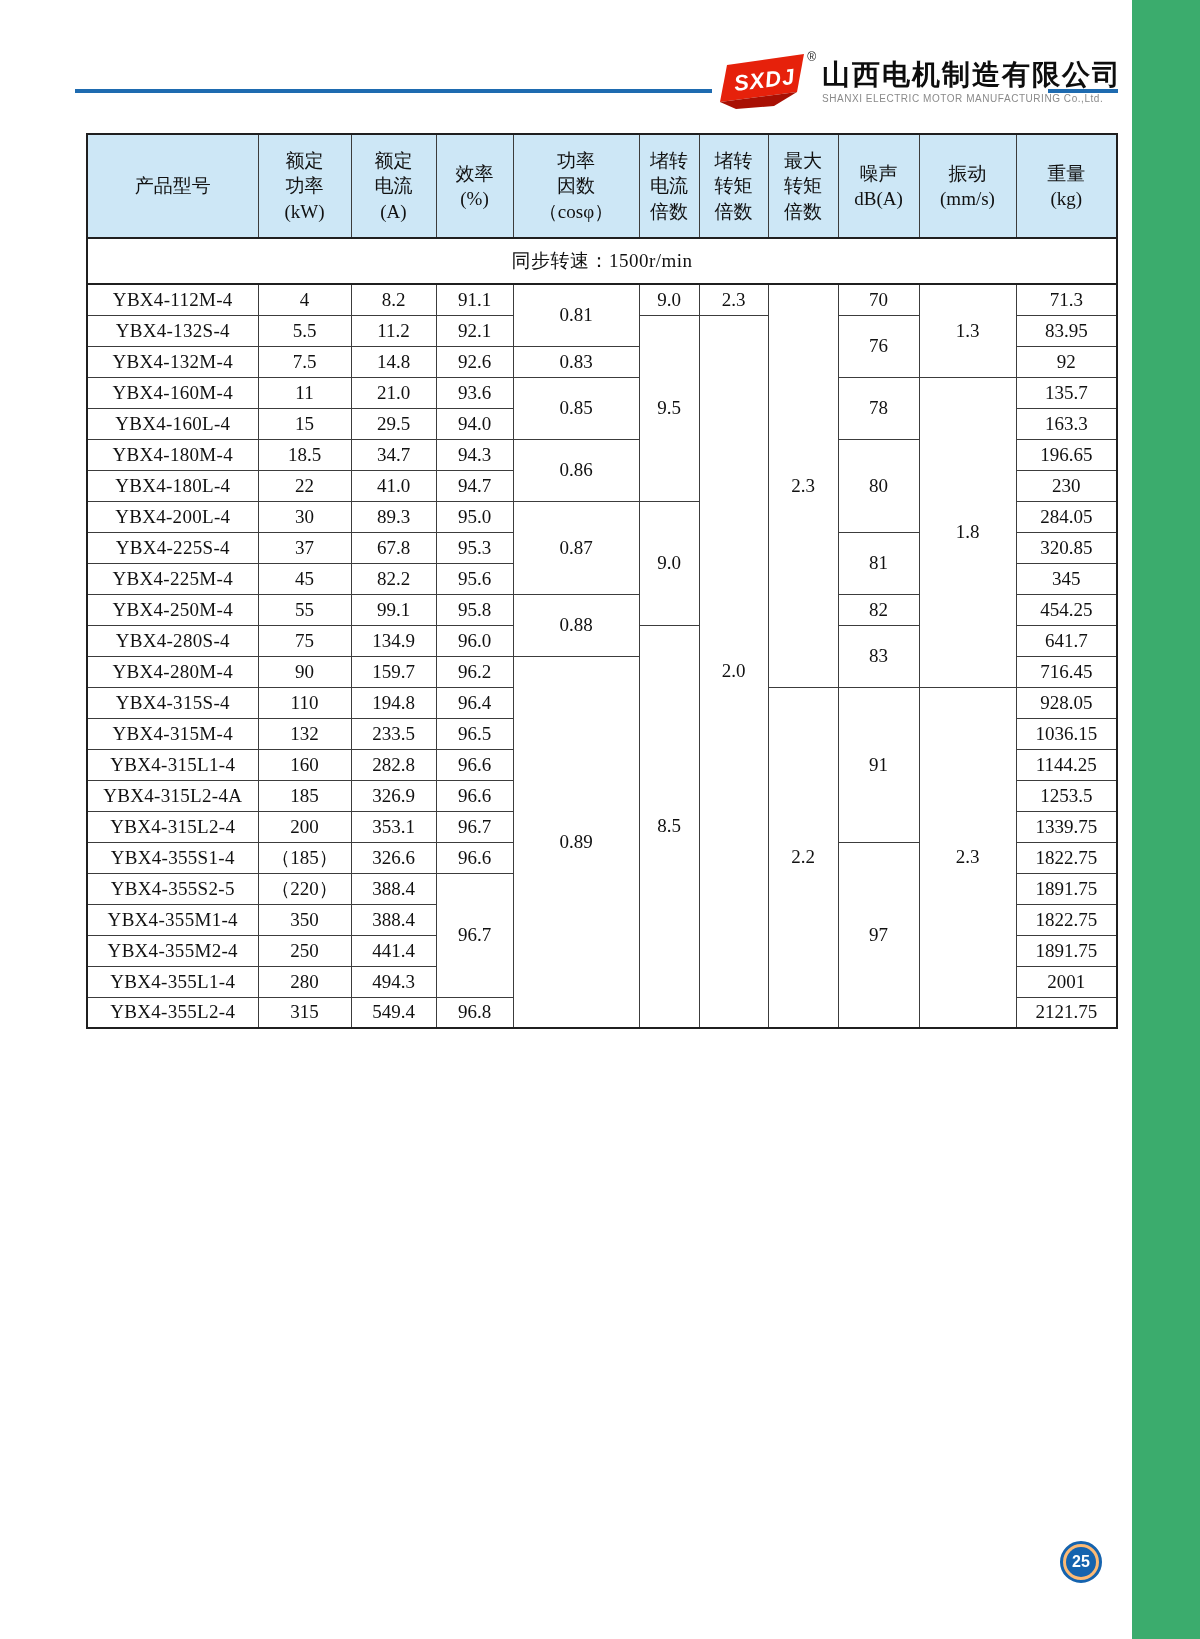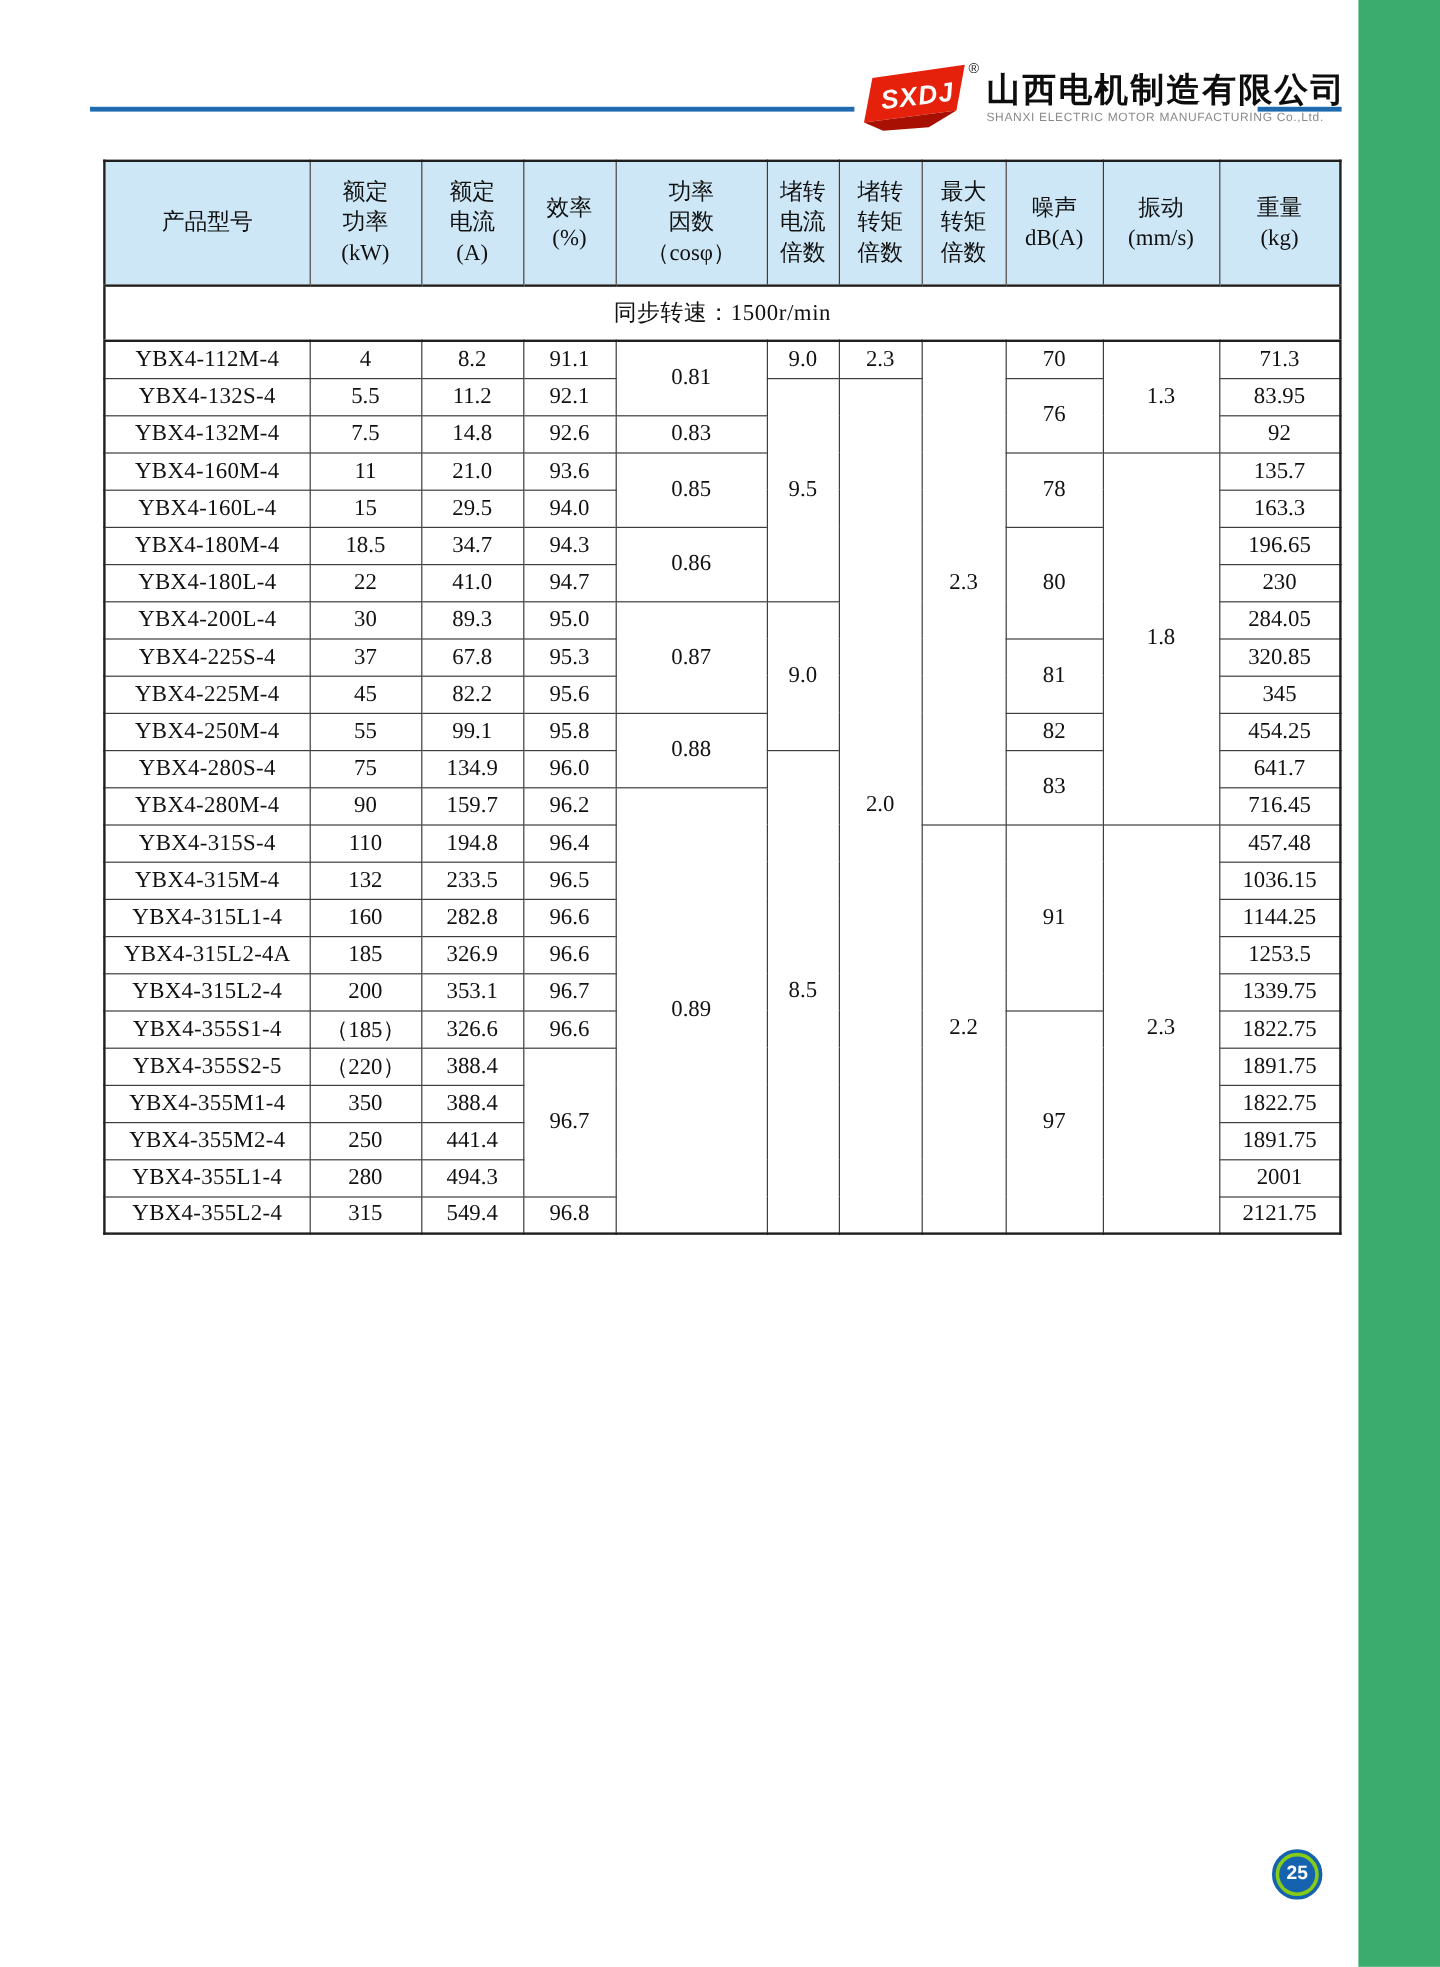--- a/index.html
+++ b/index.html
@@ -53,21 +53,21 @@
     white-space:pre-line; line-height:1.32; border-bottom:2px solid #1f1f1f;
   }
   tr.sync-row td {
     height:46px; border-bottom:2px solid #1f1f1f; background:#fff;
     letter-spacing:0.5px;
   }
   table.spec tbody tr { height:31px; }
   td.model { letter-spacing:0.3px; }
   .page-badge {
     position:absolute; left:1060px; top:1541px; width:42px; height:42px;
-    border-radius:50%; border:3px solid #1563AE; background:#84cc16;
+    border-radius:50%; border:3px solid #1563AE; background:#fdba74;
     display:flex; align-items:center; justify-content:center;
   }
   .page-badge-inner {
     width:30px; height:30px; border-radius:50%; background:#1563AE;
     color:#fff; display:flex; align-items:center; justify-content:center;
     font-size:16px; font-weight:bold;
     font-family:"Liberation Sans",sans-serif;
   }
 </style>
 </head>
@@ -257,21 +257,21 @@
         <td>716.45</td>
       </tr>
       <tr>
         <td class="model">YBX4-315S-4</td>
         <td>110</td>
         <td>194.8</td>
         <td>96.4</td>
         <td rowspan="11">2.2</td>
         <td rowspan="5">91</td>
         <td rowspan="11">2.3</td>
-        <td>457.48</td>
+        <td>928.05</td>
       </tr>
       <tr>
         <td class="model">YBX4-315M-4</td>
         <td>132</td>
         <td>233.5</td>
         <td>96.5</td>
         <td>1036.15</td>
       </tr>
       <tr>
         <td class="model">YBX4-315L1-4</td>

